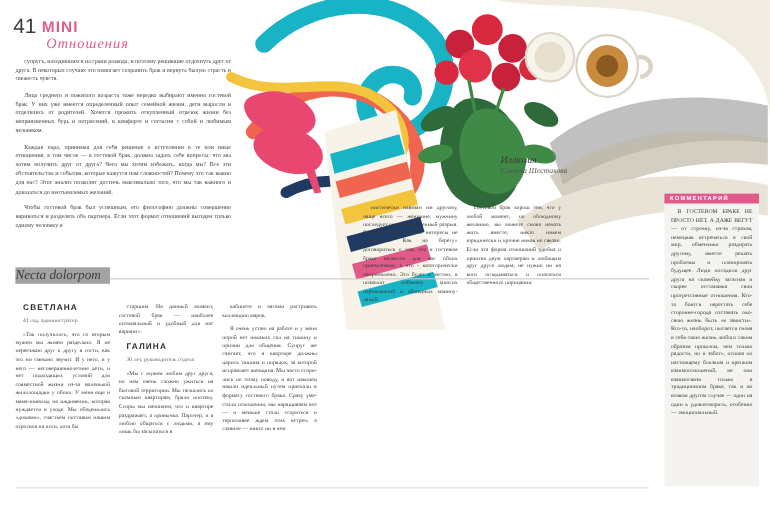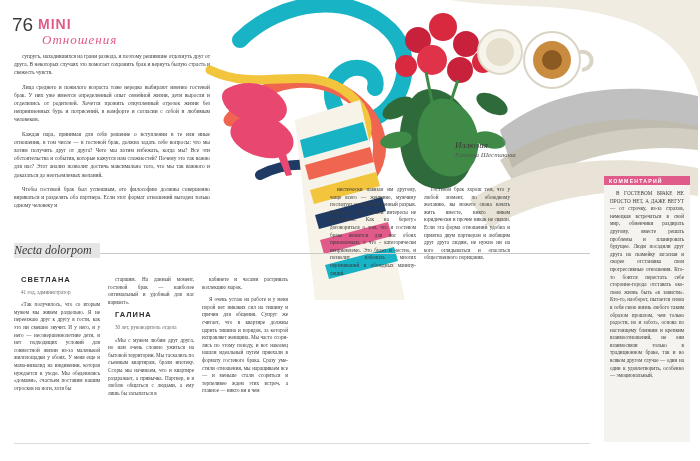--- a/index.html
+++ b/index.html
@@ -89,21 +89,21 @@
     font-size:5.2px;line-height:7.6px;color:#3c3c3c;text-align:justify;
   }
   .cmtbox .body p{margin:0 0 5px 0;text-indent:6px;}
 
   
   .rule{
     position:absolute;left:14px;top:253px;width:576px;height:1px;background:#c9c9c9;
   }
   .sect-title{
     position:absolute;left:14px;top:243px;
-    font-style:italic;font-size:12px;color:#3a3a3a;background:#e5e5e5;padding-right:8px;
+    font-style:italic;font-size:12px;color:#3a3a3a;background:#a3a3a3;padding-right:8px;
   }
 
   
   .bcol{
     position:absolute;width:86px;
     font-size:5.2px;line-height:7.6px;color:#3c3c3c;text-align:justify;
   }
   .bcol p{margin:0 0 5px 0;text-indent:7px;}
   .bname{
     font-family:"Liberation Sans", sans-serif;
@@ -120,21 +120,21 @@
 
   
   .botline{position:absolute;left:14px;top:443px;width:576px;height:1px;background:#dcdcdc;}
 </style>
 </head>
 <body>
 
 <div class="page">
 
   <div class="hdr">
-    <div class="folio">76</div>
+    <div class="folio">41</div>
     <div class="mini">MINI</div>
     <div class="kicker-sub">Отношения</div>
   </div>
 
   <div class="art">
     <svg width="500" height="300" viewBox="0 0 500 300" xmlns="http://www.w3.org/2000/svg">
 
       <path d="M250 0 C310 10 370 0 430 22 C470 36 500 70 500 110 L500 0 Z" fill="#f0ece1"></path>
       <path d="M300 300 C350 250 430 240 500 250 L500 300 Z" fill="#ffffff"></path>
 

